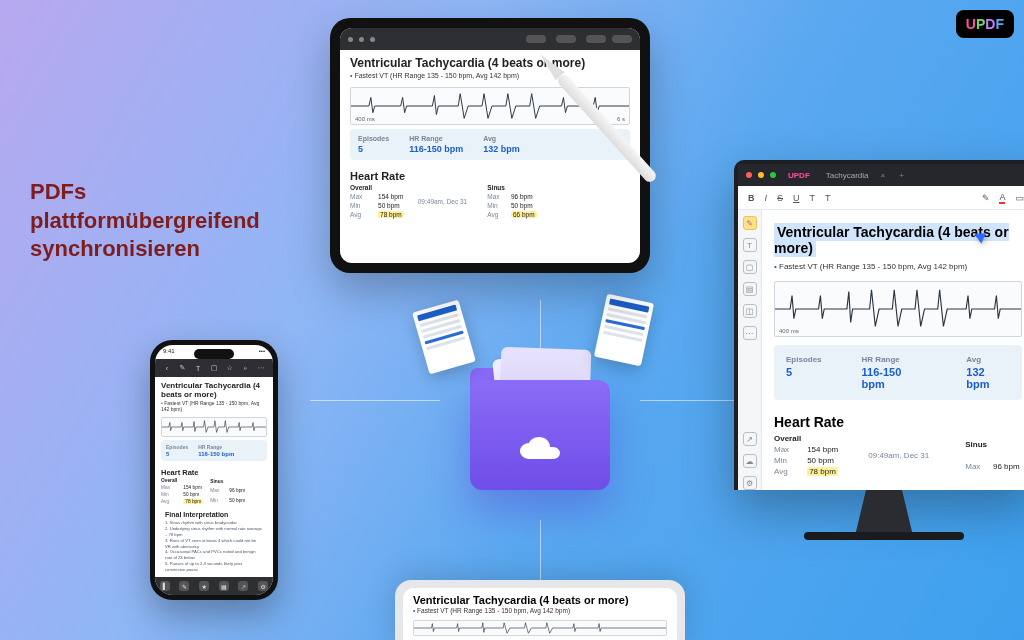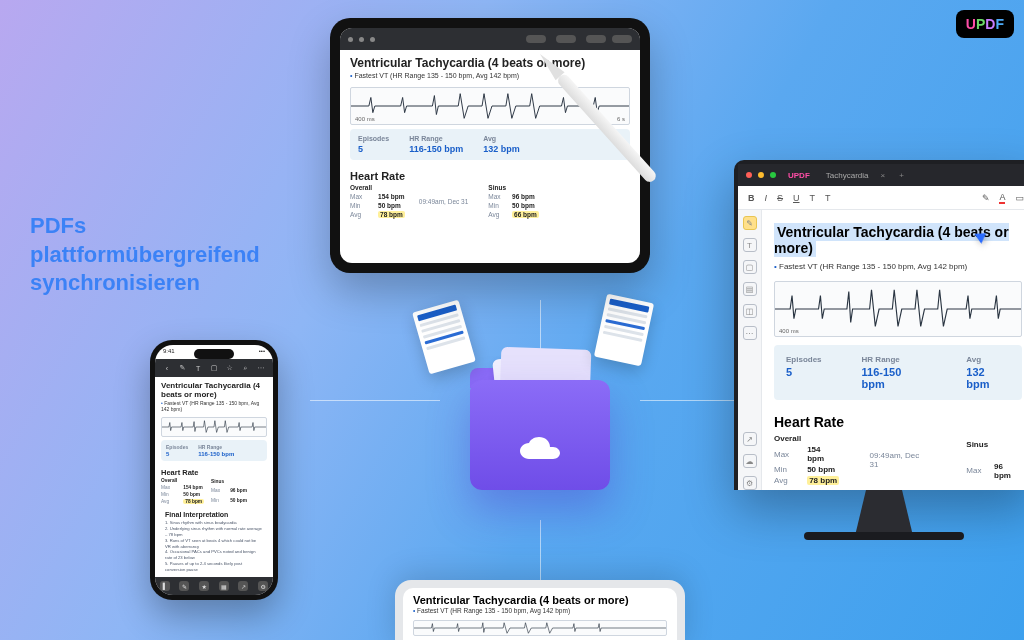--- a/index.html
+++ b/index.html
@@ -1,19 +1,19 @@
 <!DOCTYPE html>
 <html><head>
 <meta charset="utf-8">
 <style>
 *{margin:0;padding:0;box-sizing:border-box;font-family:-apple-system,BlinkMacSystemFont,"Segoe UI",sans-serif}
 body{width:1024px;height:640px;overflow:hidden;background:linear-gradient(120deg,#b8a8f0 0%,#8eb6f5 35%,#5aa8f0 60%,#3da0ee 100%);position:relative}
 .logo{position:absolute;top:10px;right:10px;background:#000;border-radius:8px;padding:6px 10px;font-weight:700;font-size:14px}
 .logo .u{color:#ff4da6}.logo .p{color:#6bd968}.logo .d{color:#c77dff}.logo .f{color:#4dabf7}
-.headline{position:absolute;top:212px;left:30px;font-size:22px;font-weight:700;color:#3b82f6;line-height:1.3}
+.headline{position:absolute;top:178px;left:30px;font-size:22px;font-weight:700;color:#7f1d1d;line-height:1.3}
 
 .line{position:absolute;background:rgba(255,255,255,0.55)}
 .lh{height:1px}.lv{width:1px}
 .l1{top:400px;left:310px;width:130px;height:1px}
 .l2{top:400px;left:640px;width:100px;height:1px}
 .l3{top:300px;left:540px;width:1px;height:60px}
 .l4{top:520px;left:540px;width:1px;height:80px}
 
 .folder{position:absolute;top:340px;left:460px;width:160px;height:160px}
 .folder-body{position:absolute;bottom:10px;left:10px;width:140px;height:110px;background:linear-gradient(180deg,#8b6cf7,#6f4de8);border-radius:12px;box-shadow:0 20px 40px rgba(80,50,200,0.35)}
@@ -32,21 +32,21 @@
 .ecg-caption{position:absolute;bottom:2px;font-size:6px;color:#666}
 .ecg-caption.l{left:4px}.ecg-caption.r{right:4px}
 .stat-band{margin:4px 10px;background:#e9f2f8;border-radius:4px;padding:6px 8px;display:flex;gap:20px}
 .stat-col{font-size:7px}
 .stat-lbl{color:#7a8699;font-weight:600;margin-bottom:2px}
 .stat-val{color:#1a5fc9;font-weight:700;font-size:9px}
 .hr-header{font-weight:700;font-size:11px;padding:6px 10px 2px}
 .hr-grid{margin:0 10px 6px;display:flex;gap:14px;font-size:6.5px}
 .hr-col{display:grid;grid-template-columns:auto auto;gap:2px 6px;align-items:center}
 .hr-col .lab{color:#7a8699}
-.hr-col .num{font-weight:700;color:#222}
+.hr-col .num{font-weight:400;color:#222}
 .hl{background:#fff09a;padding:0 2px;border-radius:2px}
 .sec-title{font-weight:700;font-size:9px;padding:4px 10px 2px}
 .interp{margin:0 10px 4px;font-size:5.5px;color:#4a5568;line-height:1.4}
 
 .tablet{position:absolute;top:18px;left:330px;width:320px;height:255px;background:#111;border-radius:20px;padding:10px;box-shadow:0 18px 40px rgba(0,0,0,0.25)}
 .tablet-inner{width:100%;height:100%;background:#fff;border-radius:12px;overflow:hidden;position:relative}
 .tablet-top{height:22px;background:#2d2f33;display:flex;align-items:center;padding:0 8px;gap:6px}
 .tdot{width:5px;height:5px;border-radius:50%;background:#888}
 .tablet-tools{display:flex;gap:10px;font-size:8px;color:#bbb}
 .tpill{width:20px;height:8px;background:#555;border-radius:4px}

